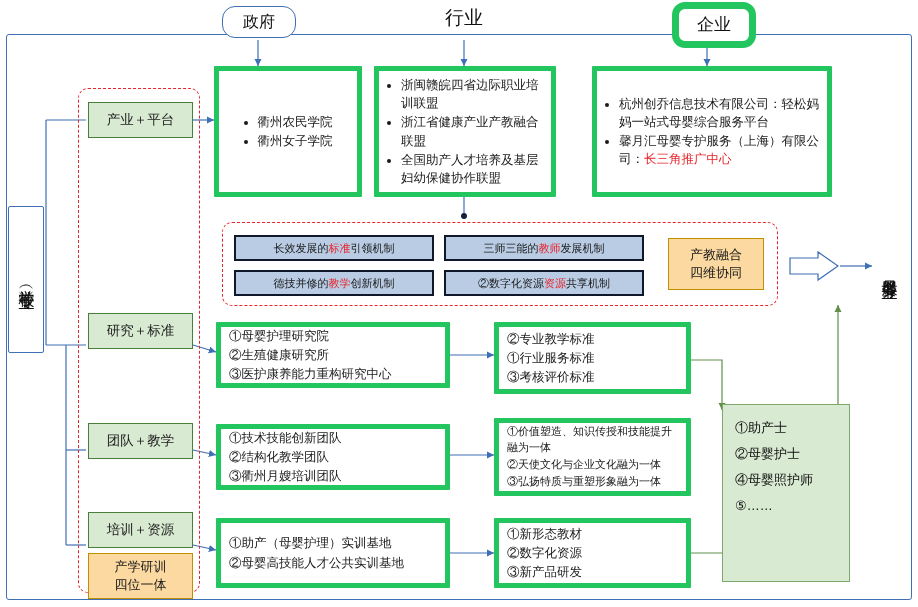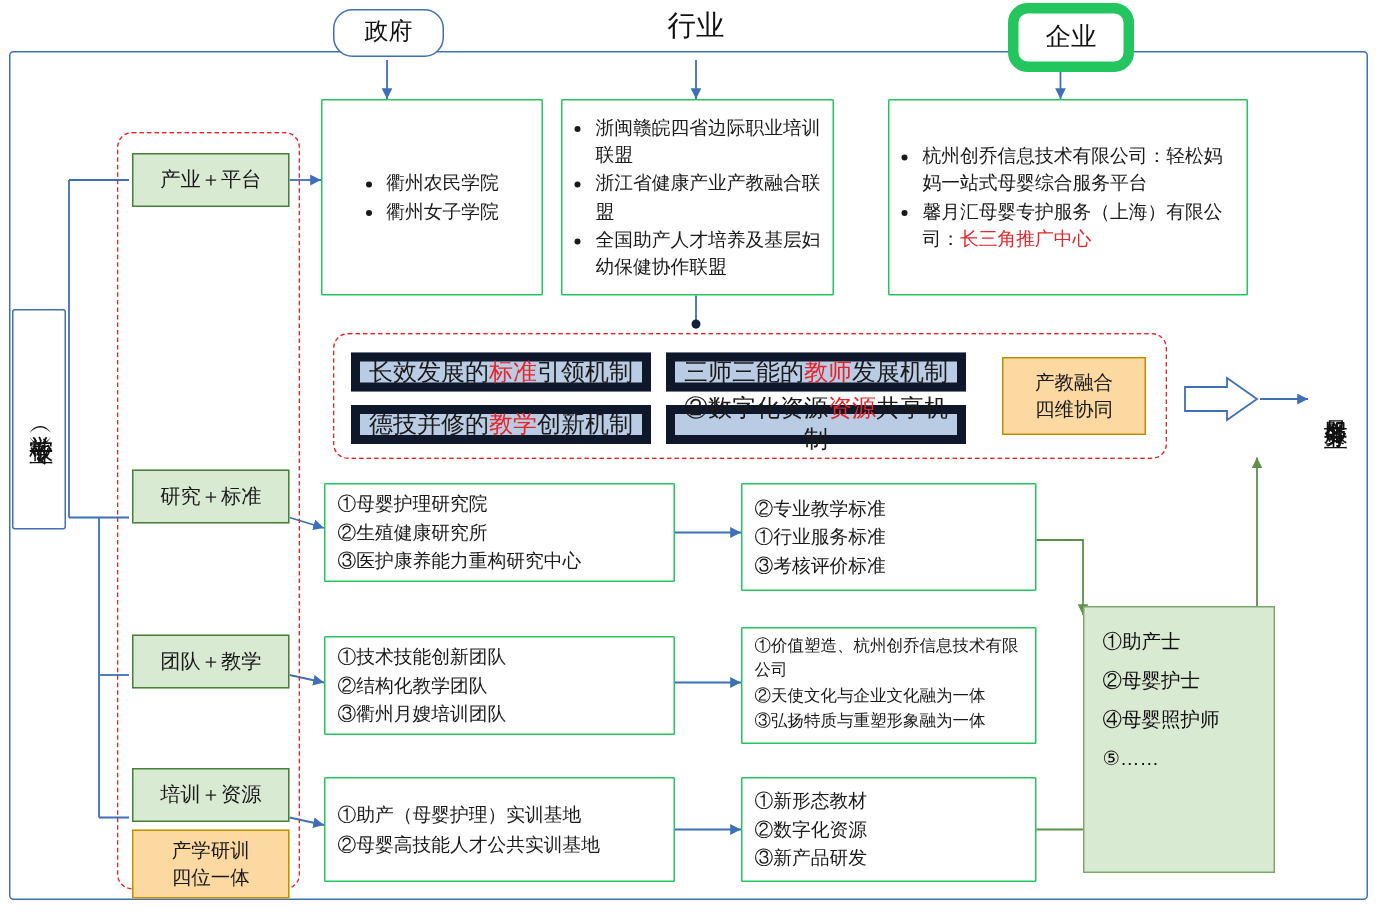--- a/index.html
+++ b/index.html
@@ -18,21 +18,21 @@
     overflow: hidden;
   }
   .box {
     position: absolute;
     box-sizing: border-box;
     display: flex;
     flex-direction: column;
     justify-content: center;
   }
   .tb {
-    border: 1px solid #22c55e;
+    border: 5px solid #22c55e;
     background: #ffffff;
     color: #1a1a1a;
     font-size: 12.5px;
     line-height: 1.45;
     padding: 6px 8px;
     border-radius: 1px;
   }
   .tb-center {
     align-items: center;
     text-align: center;
@@ -50,24 +50,24 @@
     border: 1px solid #bf8f00;
     background: #fbd9a0;
     color: #1a1a1a;
     font-size: 13px;
     text-align: center;
     align-items: center;
     justify-content: center;
     line-height: 1.4;
   }
   .blue-mech {
-    border: 6px solid #0f172a;
+    border: 2px solid #0f172a;
     background: #b9cce4;
     color: #1a1a1a;
-    font-size: 16px;
+    font-size: 11px;
     text-align: center;
     justify-content: center;
   }
   .plain-label {
     position: absolute;
     font-size: 16px;
     color: #111;
     text-align: center;
     border-radius: 13px;
   }
@@ -258,21 +258,21 @@
 
   <div class="box tb" style="left:216px; top:424px; width:234px; height:66px;">
     <ol class="n">
       <li>①技术技能创新团队</li>
       <li>②结构化教学团队</li>
       <li>③衢州月嫂培训团队</li>
     </ol>
   </div>
   <div class="box tb" style="left:494px; top:418px; width:197px; height:78px; font-size:11px;">
     <ol class="n">
-      <li>①价值塑造、杭州创乔信息技术有限公司</li>
+      <li>①价值塑造、知识传授和技能提升融为一体</li>
       <li>②天使文化与企业文化融为一体</li>
       <li>③弘扬特质与重塑形象融为一体</li>
     </ol>
   </div>
 
   <div class="box tb" style="left:216px; top:518px; width:234px; height:70px;">
     <ol class="n">
       <li>①助产（母婴护理）实训基地</li>
       <li>②母婴高技能人才公共实训基地</li>
     </ol>

